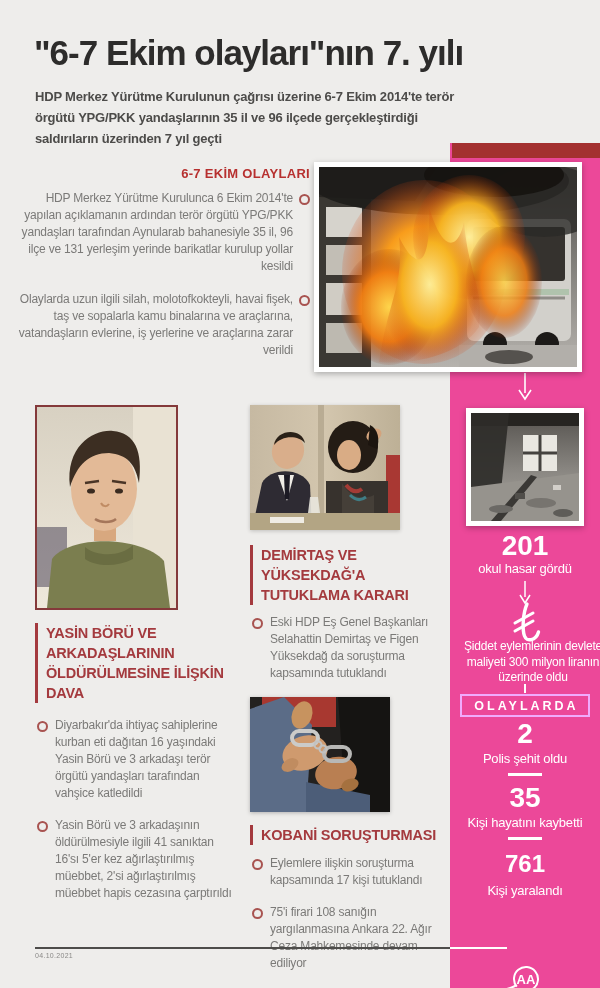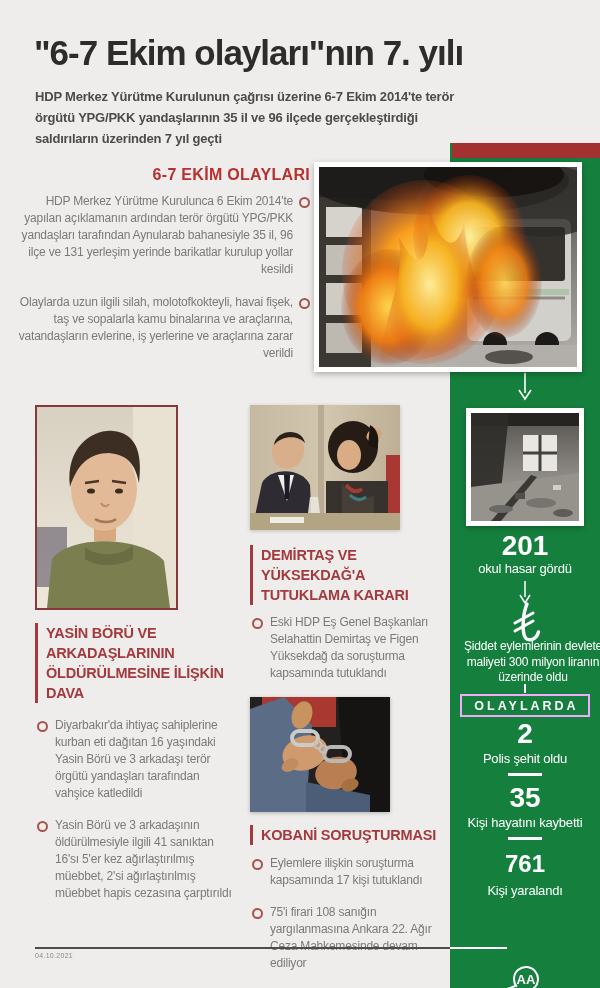--- a/index.html
+++ b/index.html
@@ -12,21 +12,21 @@
   .main-title{
     position:absolute;left:34px;top:32px;width:540px;
     font-size:35px;font-weight:bold;letter-spacing:-1px;
     color:#2d2c2b;line-height:42px;
   }
   .main-subtitle{
     position:absolute;left:35px;top:86px;width:420px;
     font-size:13px;font-weight:bold;color:#4c4b49;line-height:21px;letter-spacing:-0.2px;
   }
   
-  .red-column{position:absolute;left:450px;top:143px;width:150px;height:845px;background:#15803d;}
+  .red-column{position:absolute;left:450px;top:143px;width:150px;height:845px;background:#ec4899;}
   .red-column-cap{position:absolute;left:2px;top:0;width:148px;height:15px;background:#a33130;}
   .col-item{position:absolute;left:0;width:150px;text-align:center;color:#fff;}
   .big-number{font-size:28px;font-weight:bold;line-height:30px;}
   .big-number.xl{font-size:24px;}
   .stat-label{font-size:13px;line-height:16px;letter-spacing:-0.2px;}
   .cost-note{font-size:12px;line-height:15.5px;padding:0 8px;letter-spacing:-0.2px;}
   .white-divider{position:absolute;left:58px;width:34px;height:3px;background:#fff;}
   .connector{position:absolute;left:74px;width:2px;height:9px;background:#fff;}
   .olaylarda-box{
     display:inline-block;border:2px solid #f0abfc;color:#fff;
@@ -52,21 +52,21 @@
     position:relative;padding-left:20px;margin-bottom:15px;
     font-size:12px;line-height:17px;color:#7b7a78;letter-spacing:-0.2px;
   }
   .bullet-dot{
     position:absolute;left:2px;top:4px;width:7px;height:7px;border-radius:50%;
     border:2px solid #a85350;background:transparent;
   }
   
   .events-section{position:absolute;left:18px;top:166px;width:292px;text-align:right;}
   .events-heading{
-    color:#b7302f;font-weight:bold;font-size:16px;letter-spacing:0.3px;margin-bottom:9px;
+    color:#b7302f;font-weight:bold;font-size:13px;letter-spacing:0.3px;margin-bottom:9px;
   }
   .events-section .bullet-item{padding-left:0;padding-right:17px;margin-bottom:16px;}
   .events-section .bullet-dot{left:auto;right:0;top:4px;}
   
   .footer-line-dark{position:absolute;left:35px;top:947px;width:415px;height:1.5px;background:#4d4c4a;}
   .footer-line-white{position:absolute;left:450px;top:947px;width:57px;height:1.5px;background:#fff;z-index:6;}
   .footer-date{position:absolute;left:35px;top:952px;font-size:7px;color:#8a8987;letter-spacing:0.3px;}
   .aa-logo{position:absolute;left:50%;transform:translateX(-50%);margin-top:34px;}
 </style>
 </head>

